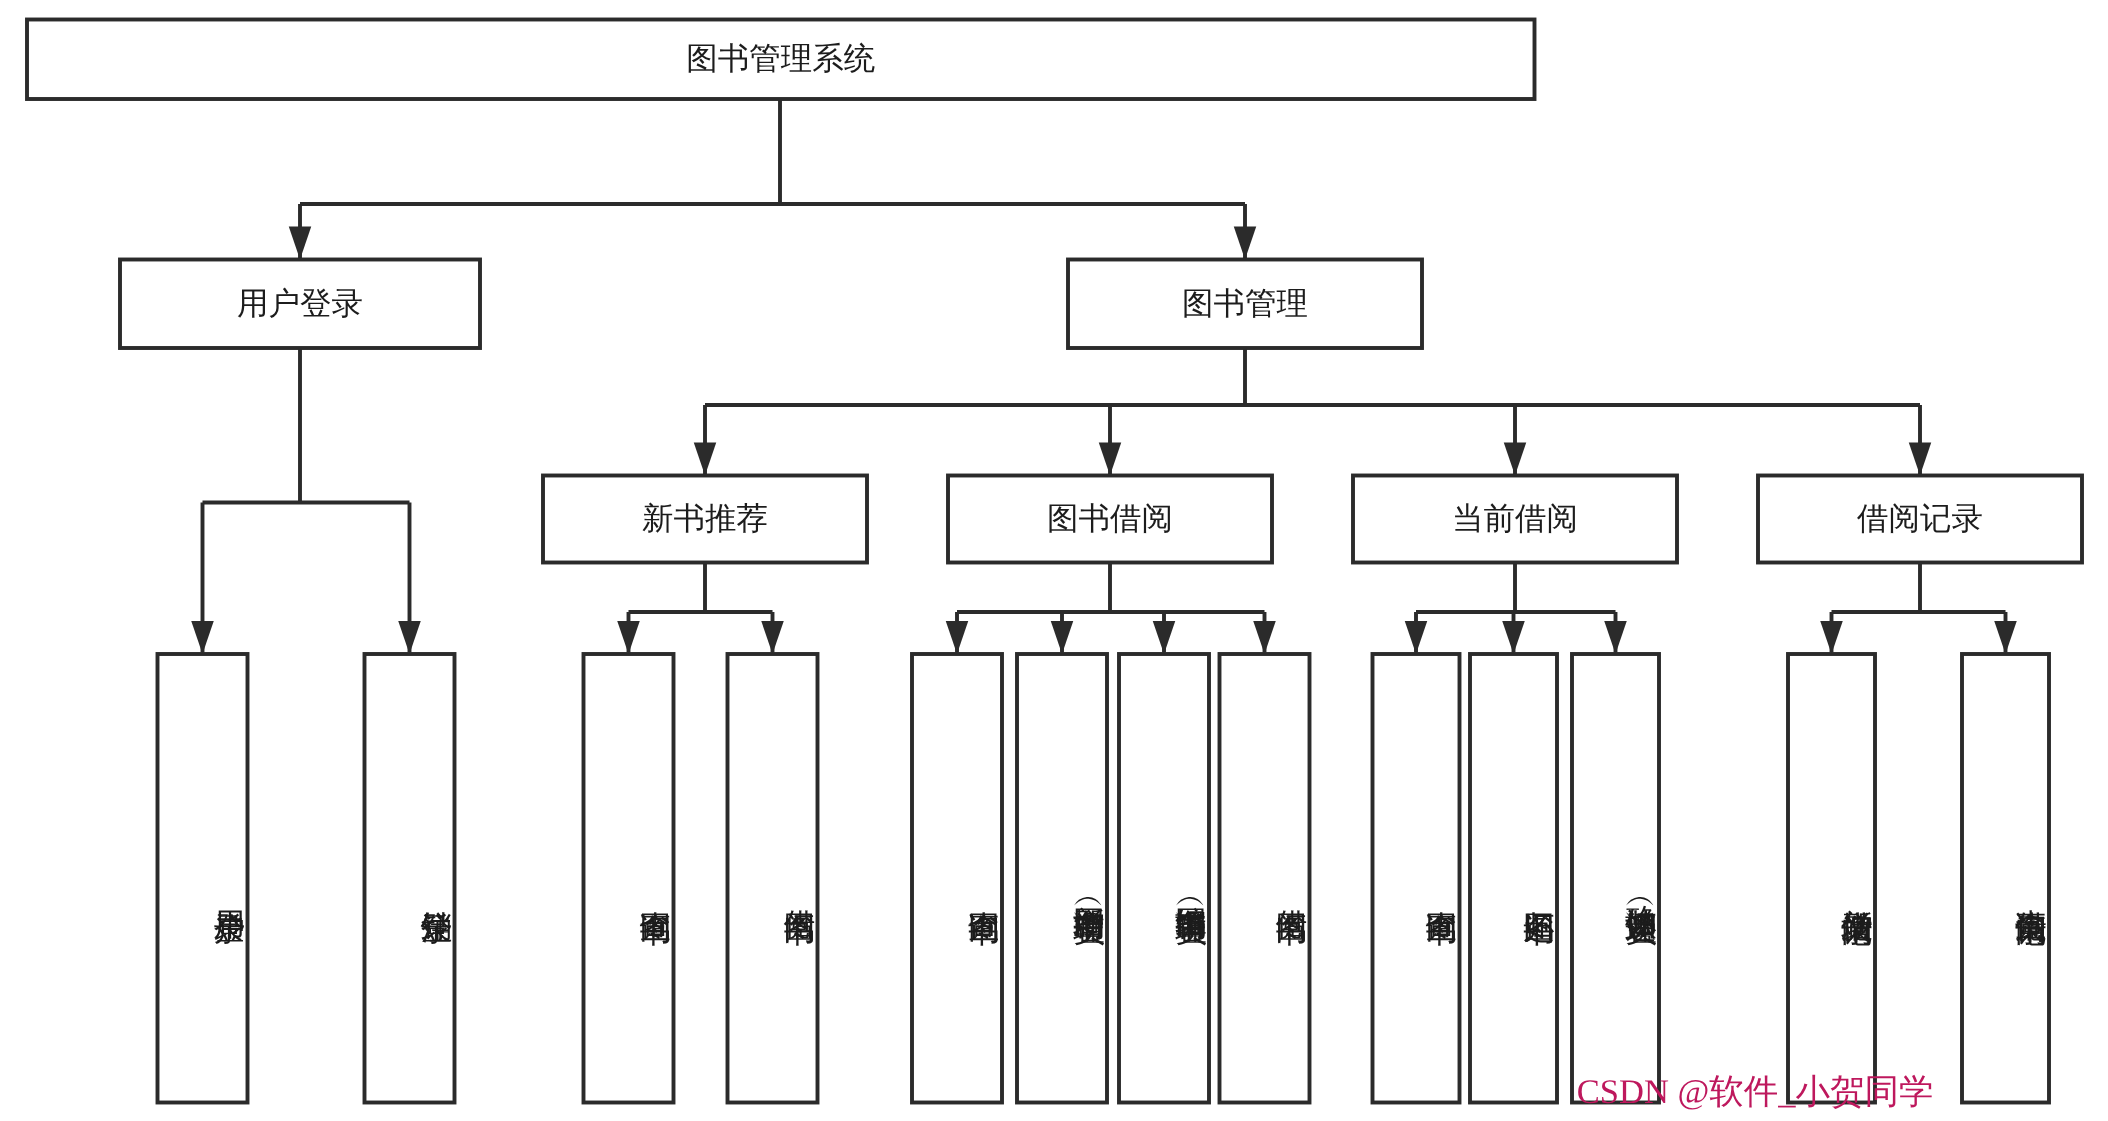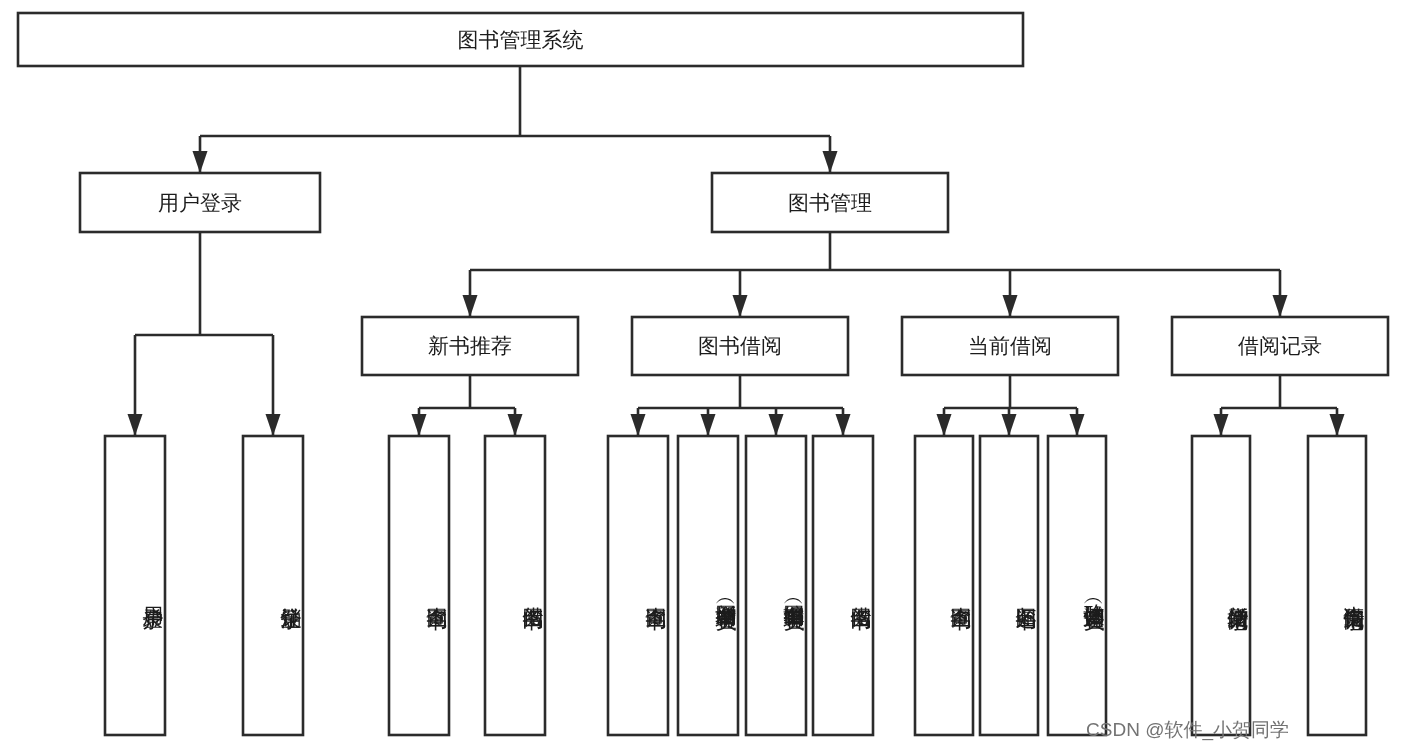--- a/index.html
+++ b/index.html
@@ -67,23 +67,23 @@
     white-space: nowrap;
     display: flex;
     align-items: flex-start;
     justify-content: center;
     pointer-events: none;
   }
   .watermark {
     position: absolute;
     right: 8px;
     bottom: 4px;
-    font-family: Liberation Sans, sans-serif;
-    font-size: 19px;
-    color: #737373;
+    font-family: Liberation Serif, serif;
+    font-size: 23px;
+    color: #be185d;
     white-space: nowrap;
   }
 </style>
 </head>
 <body>
 
 <div id="diagram-root">
 
   <svg class="canvas" viewBox="0 0 1405 747">
     <g id="connectors-layer">

